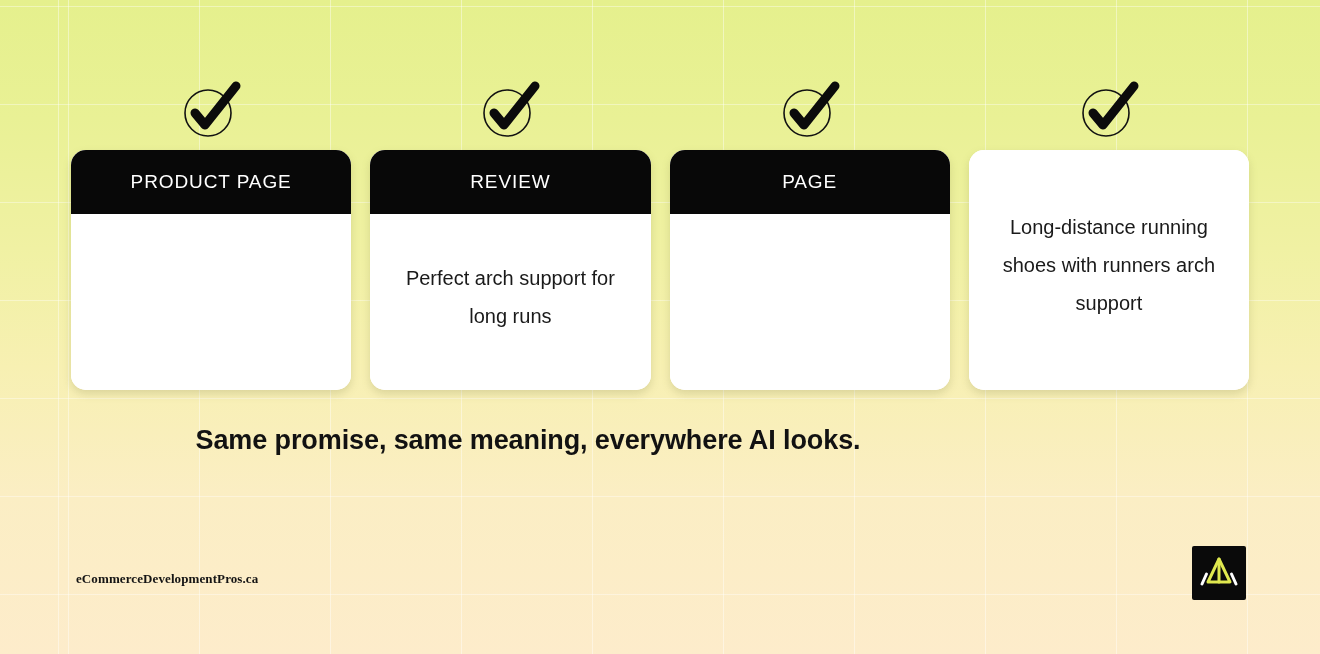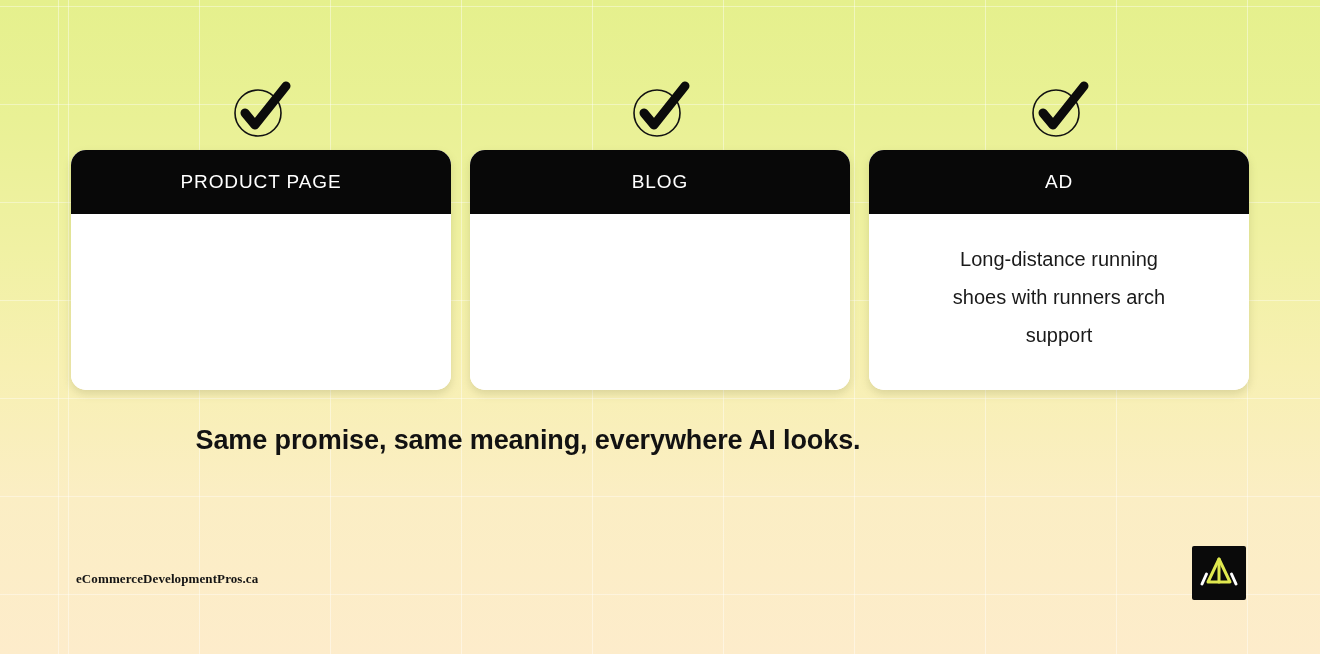--- a/index.html
+++ b/index.html
@@ -177,42 +177,55 @@
         <svg width="66" height="66" viewBox="0 0 66 66" xmlns="http://www.w3.org/2000/svg">
           <circle cx="30" cy="35" r="23" fill="none" stroke="#111111" stroke-width="1.6"></circle>
           <path d="M17 35 L27 47 L58 8" fill="none" stroke="#0b0b0b" stroke-width="9" stroke-linecap="round" stroke-linejoin="round"></path>
         </svg>
       </div>
       <div class="card-inner">
         <div class="card-header">PRODUCT PAGE</div>
       </div>
     </div>
 
-
-    <div class="card">
-      <div class="check-badge">
-        <svg width="66" height="66" viewBox="0 0 66 66" xmlns="http://www.w3.org/2000/svg">
-          <circle cx="30" cy="35" r="23" fill="none" stroke="#111111" stroke-width="1.6"></circle>
-          <path d="M17 35 L27 47 L58 8" fill="none" stroke="#0b0b0b" stroke-width="9" stroke-linecap="round" stroke-linejoin="round"></path>
-        </svg>
-      </div>
-      <div class="card-inner">
-        <div class="card-header">BLOG</div>
-      </div>
-    </div>
-
-    <div class="card">
-      <div class="check-badge">
-        <svg width="66" height="66" viewBox="0 0 66 66" xmlns="http://www.w3.org/2000/svg">
-          <circle cx="30" cy="35" r="23" fill="none" stroke="#111111" stroke-width="1.6"></circle>
-          <path d="M17 35 L27 47 L58 8" fill="none" stroke="#0b0b0b" stroke-width="9" stroke-linecap="round" stroke-linejoin="round"></path>
-        </svg>
-      </div>
-      <div class="card-inner">
-        <div class="card-header">AD</div>
+    <div class="card">
+      <div class="check-badge">
+        <svg width="66" height="66" viewBox="0 0 66 66" xmlns="http://www.w3.org/2000/svg">
+          <circle cx="30" cy="35" r="23" fill="none" stroke="#111111" stroke-width="1.6"></circle>
+          <path d="M17 35 L27 47 L58 8" fill="none" stroke="#0b0b0b" stroke-width="9" stroke-linecap="round" stroke-linejoin="round"></path>
+        </svg>
+      </div>
+      <div class="card-inner">
+        <div class="card-header">REVIEW</div>
+        <div class="card-body">
+          <div class="card-text">Perfect arch support for long runs</div>
+        </div>
+      </div>
+    </div>
+
+    <div class="card">
+      <div class="check-badge">
+        <svg width="66" height="66" viewBox="0 0 66 66" xmlns="http://www.w3.org/2000/svg">
+          <circle cx="30" cy="35" r="23" fill="none" stroke="#111111" stroke-width="1.6"></circle>
+          <path d="M17 35 L27 47 L58 8" fill="none" stroke="#0b0b0b" stroke-width="9" stroke-linecap="round" stroke-linejoin="round"></path>
+        </svg>
+      </div>
+      <div class="card-inner">
+        <div class="card-header">PAGE</div>
+      </div>
+    </div>
+
+    <div class="card">
+      <div class="check-badge">
+        <svg width="66" height="66" viewBox="0 0 66 66" xmlns="http://www.w3.org/2000/svg">
+          <circle cx="30" cy="35" r="23" fill="none" stroke="#111111" stroke-width="1.6"></circle>
+          <path d="M17 35 L27 47 L58 8" fill="none" stroke="#0b0b0b" stroke-width="9" stroke-linecap="round" stroke-linejoin="round"></path>
+        </svg>
+      </div>
+      <div class="card-inner">
         <div class="card-body">
           <div class="card-text">Long-distance running shoes with runners arch support</div>
         </div>
       </div>
     </div>
 
   </div>
 
   <div id="tagline">Same promise, same meaning, everywhere AI looks.</div>
 

